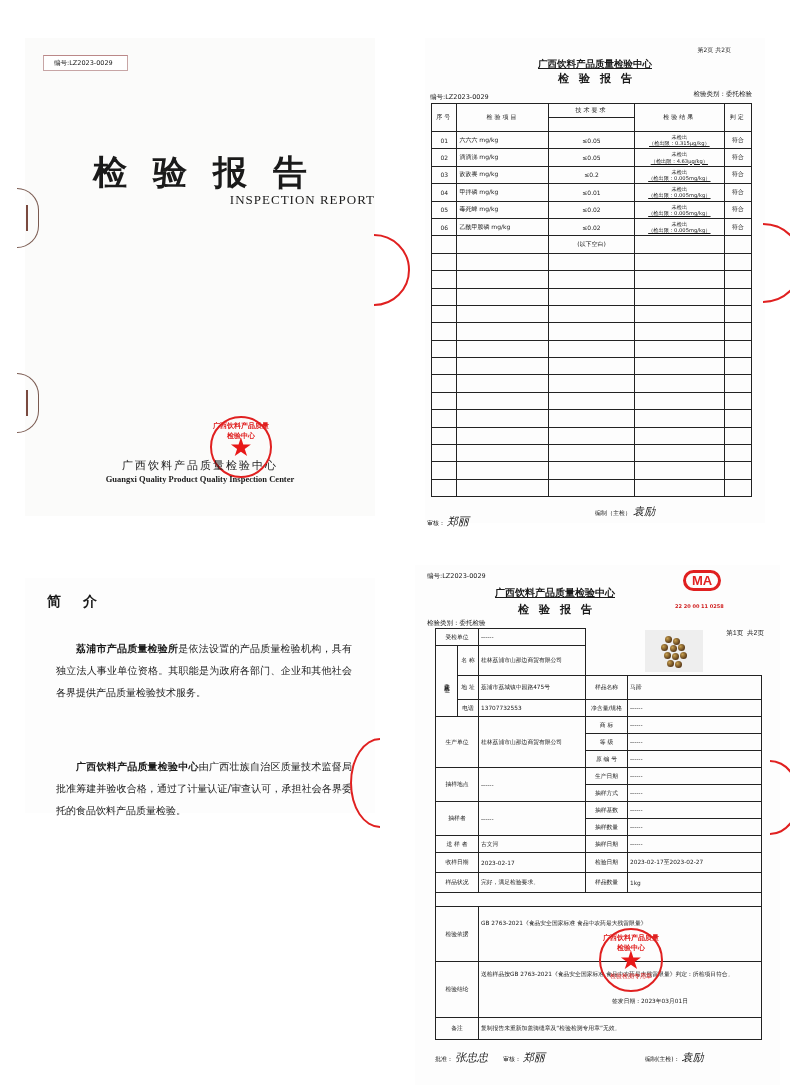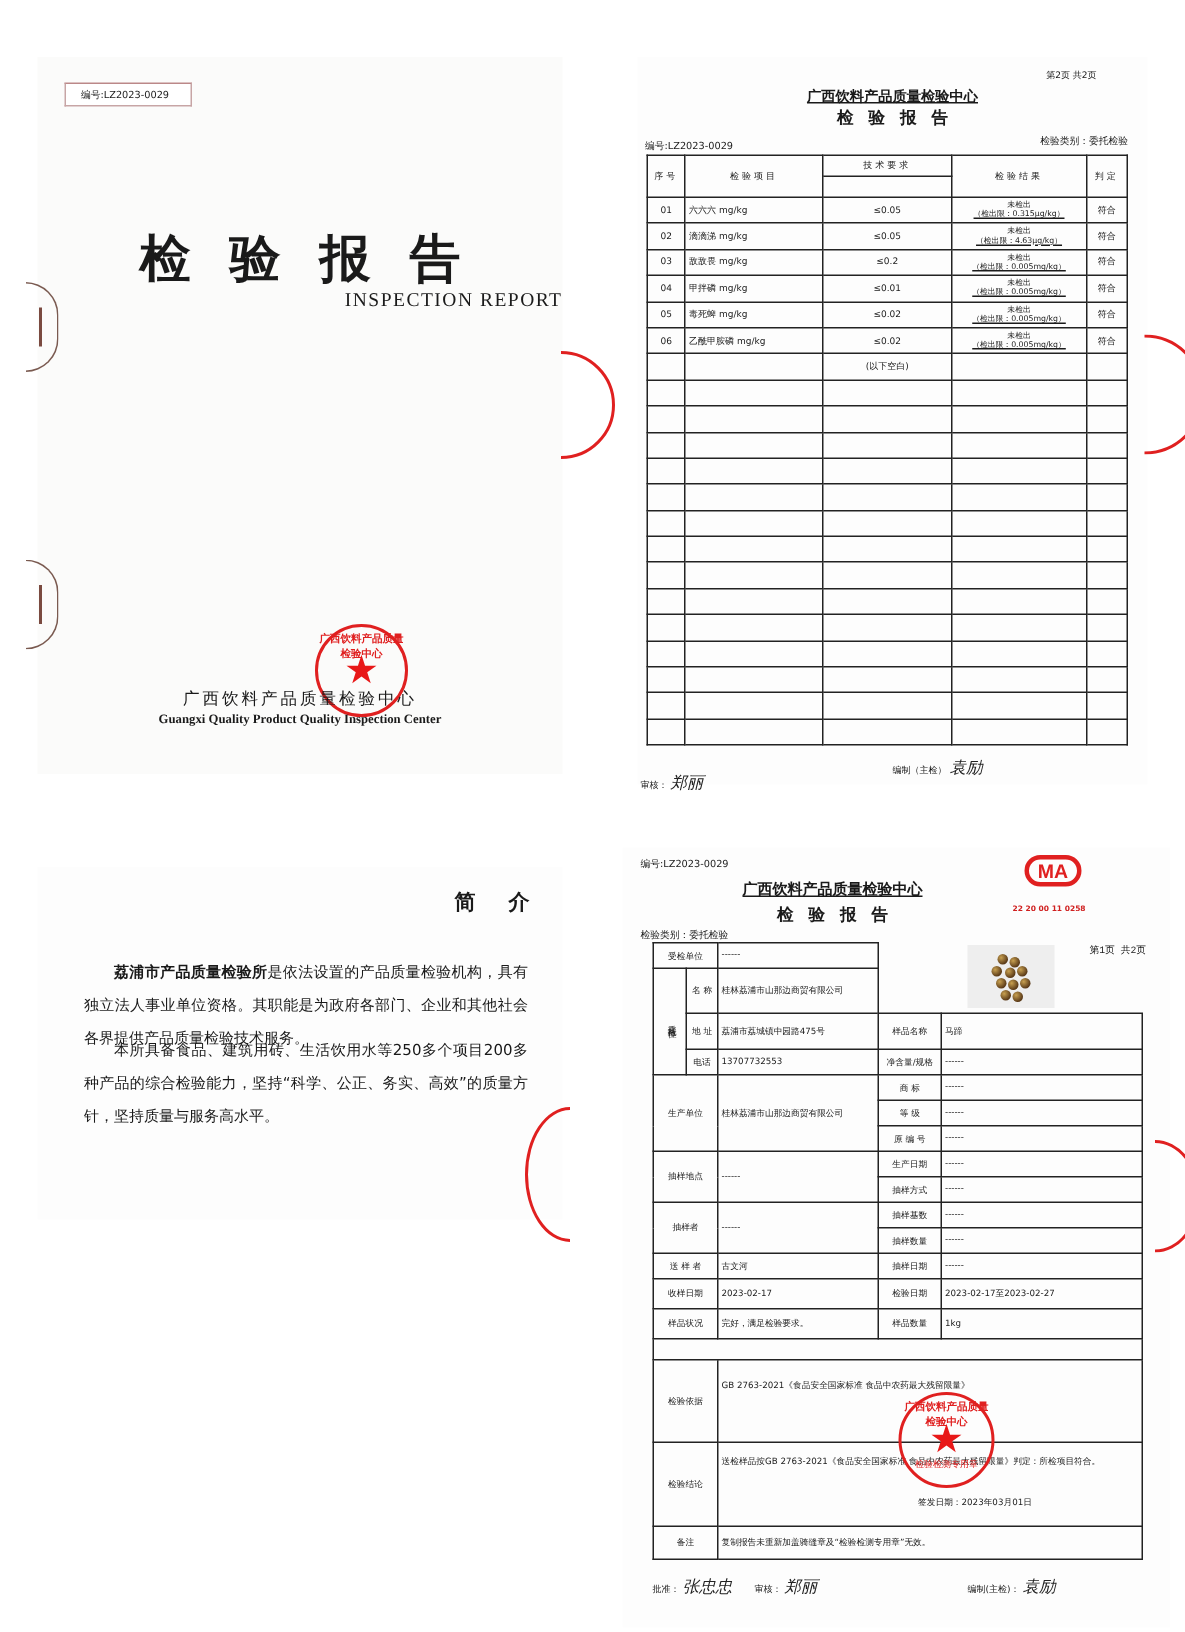--- a/index.html
+++ b/index.html
@@ -54,21 +54,21 @@
   #results-table td { height: 17.4px; }
   #results-table td.c { text-align: center; }
   #results-table td.item { padding-left: 2px; }
   #results-table td.res { text-align: center; font-size: 5.2px; line-height: 6.2px; }
   #results-table td.res .lim { text-decoration: underline; }
   #report2 .sign { position: absolute; top: 476px; font-size: 6px; font-family: "DejaVu Sans", sans-serif; }
   .signature { font-family: "DejaVu Serif", serif; font-style: italic; font-size: 11px; color: #222; }
 
   
   #intro { left: 25px; top: 578px; width: 350px; height: 235px; background:#fdfdfd; }
-  #intro .ititle { position: absolute; left: 0; width: 100%; top: 15px; text-align: right; font-size: 14px;
+  #intro .ititle { position: absolute; left: 0; width: 100%; top: 15px; text-align: left; font-size: 14px;
     font-weight: bold; letter-spacing: 22px; padding-left: 22px; font-family: Liberation Serif, serif; }
   #intro .para { position: absolute; left: 31px; width: 296px; font-size: 10px; line-height: 22px;
     font-family: "DejaVu Sans", sans-serif; text-indent: 20px; text-align: justify; }
   #intro .para b { font-weight: bold; }
 
   
   #report1 { left: 415px; top: 565px; width: 365px; height: 520px; background:#fdfdfd; }
   #report1 .serial { position: absolute; left: 12px; top: 7px; font-size: 6.5px; font-family: "DejaVu Sans", sans-serif; }
   #report1 .org { position: absolute; left: 0; width: 250px; top: 21px; text-align: center; font-size: 10px;
     font-weight: bold; text-decoration: underline; padding-left: 30px; font-family: "DejaVu Sans", sans-serif; }
@@ -319,21 +319,23 @@
     <span>编制（主检）</span>
     <span class="signature">袁励</span>
   </div>
 </div>
 
 <div id="intro" class="page">
   <div class="ititle">简介</div>
   <div class="para" style="top:60px;">
     <b>荔浦市产品质量检验所</b><span>是依法设置的产品质量检验机构，具有独立法人事业单位资格。其职能是为政府各部门、企业和其他社会各界提供产品质量检验技术服务。</span>
   </div>
-  <div class="para" style="top:112px;">本所具备食品、建筑用砖、生活饮用水等250多个项目200多种产品的综合检验能力，坚持“科学、公正、务实、高效”的质量方针，坚持质量与服务高水平。</div>
+  <div class="para" style="top:178px;">
+    <b>广西饮料产品质量检验中心</b><span>由广西壮族自治区质量技术监督局批准筹建并验收合格，通过了计量认证/审查认可，承担社会各界委托的食品饮料产品质量检验。</span>
+  </div>
   <div class="seal-half" style="left:325px; top:160px; width:60px; height:90px; border-radius:50%;"></div>
 </div>
 
 <div id="report1" class="page">
   <div class="serial">编号:LZ2023-0029</div>
   <div class="org">广西饮料产品质量检验中心</div>
   <div class="rtitle">检验报告</div>
   <div class="cma">MA</div>
   <div class="cma-no">22 20 00 11 0258</div>
   <div class="category">检验类别：委托检验</div>

